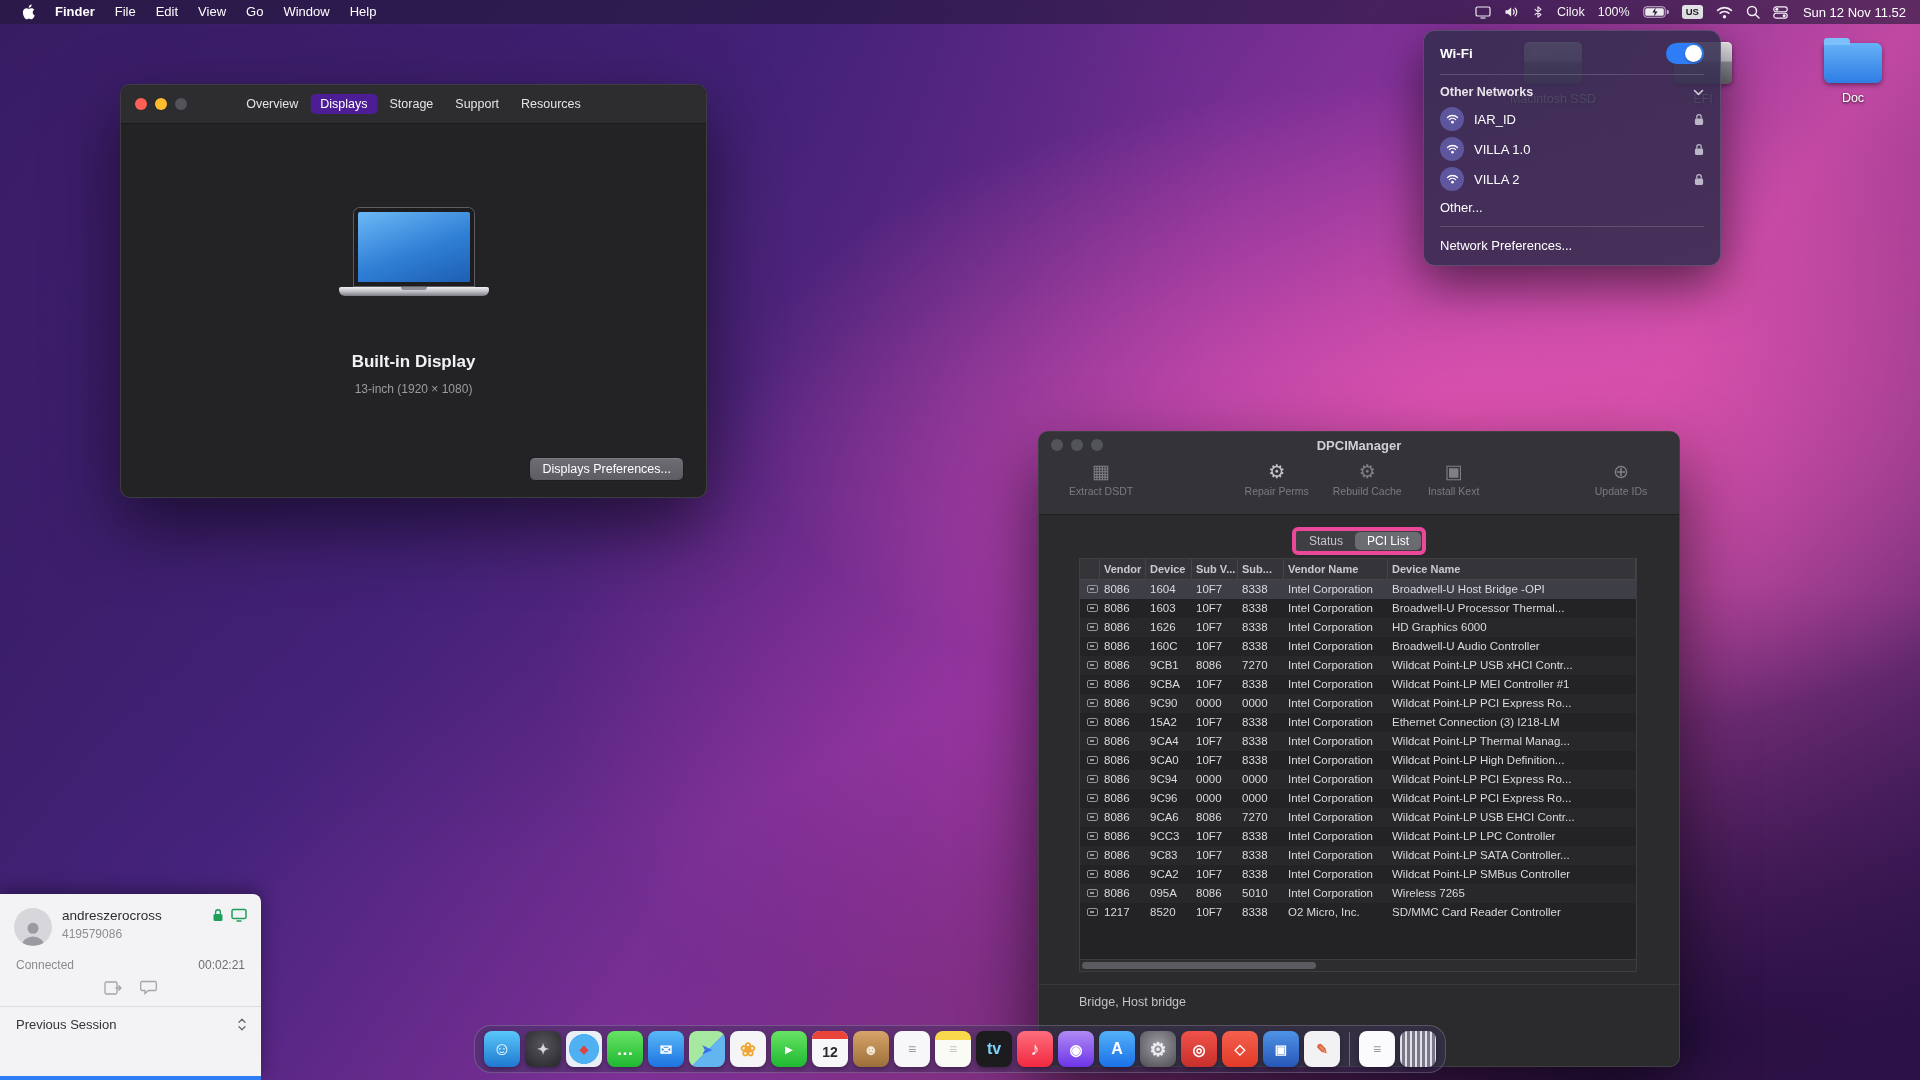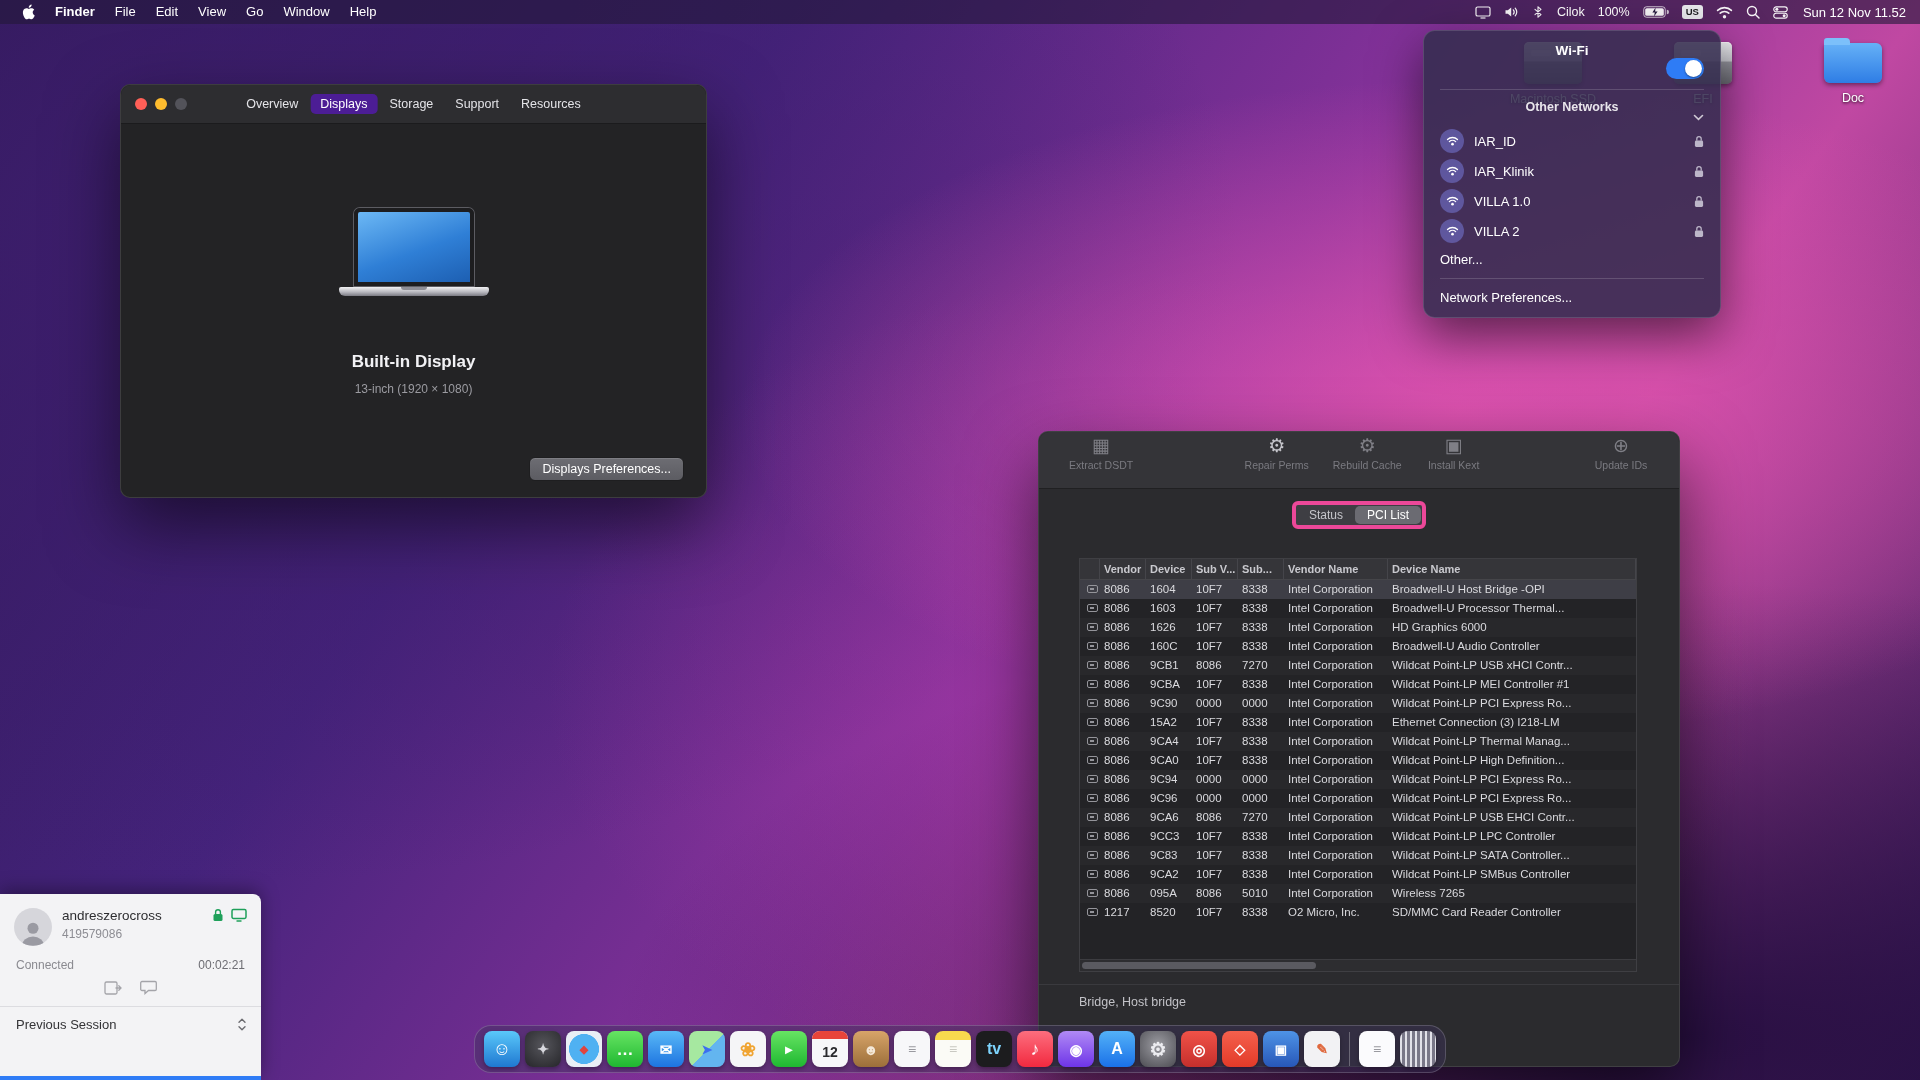--- a/index.html
+++ b/index.html
@@ -23,21 +23,21 @@
   .mi{display:flex;align-items:center;opacity:.95;}
   .mtext{font-size:12.5px;}
   .clock{font-size:13px;margin-left:2px;}
   .kbd{background:#e8e8ec;color:#1c1c1e;font-size:9.5px;font-weight:bold;border-radius:3px;
     padding:2px 4px;line-height:10px;}
 
   
   .popover{position:absolute;left:1423px;top:30px;width:296px;z-index:60;
     background:rgba(52,44,78,.88);border:1px solid rgba(255,255,255,.14);border-radius:12px;
     box-shadow:0 18px 50px rgba(0,0,0,.55);color:#fff;padding:7px 0 6px;font-size:13px;}
-  .pop-row{display:flex;align-items:center;padding:5px 16px;flex-direction:column;}
+  .pop-row{display:flex;align-items:center;padding:5px 16px;}
   .pop-title{font-weight:bold;font-size:13.5px;}
   .toggle{margin-left:auto;width:38px;height:21px;border-radius:11px;background:var(--accent,#2e7cf6);
     position:relative;display:inline-block;}
   .toggle .knob{position:absolute;top:2px;right:2px;width:17px;height:17px;border-radius:50%;
     background:#fff;box-shadow:0 1px 2px rgba(0,0,0,.4);}
   .pop-divider{height:1px;background:rgba(255,255,255,.16);margin:5px 16px;}
   .pop-section{font-weight:bold;color:rgba(255,255,255,.88);font-size:12.5px;}
   .chev{margin-left:auto;display:flex;}
   .wifi-row{display:flex;align-items:center;padding:4px 16px;height:22px;}
   .wnet-ic{width:24px;height:24px;border-radius:50%;background:rgba(118,120,215,.55);
@@ -262,36 +262,20 @@
           </svg>
         </span>
         <span class="wnet-name" data-name="wifi-network-name">IAR_ID</span>
         <span class="wnet-lock" data-name="lock-icon">
           <svg width="10" height="13" viewBox="0 0 11 14">
             <rect x="1" y="6" width="9" height="7" rx="1.5" fill="rgba(235,235,245,.8)"></rect>
             <path d="M3.1 6 V4.1 a2.4 2.4 0 0 1 4.8 0 V6" stroke="rgba(235,235,245,.8)" stroke-width="1.4" fill="none"></path>
           </svg>
         </span>
       </div>
-      <div class="wifi-row" data-name="wifi-network-iar-klinik">
-        <span class="wnet-ic" data-name="wifi-signal-icon">
-          <svg width="13" height="10" viewBox="0 0 17 13">
-            <path d="M2 4.6 A 9.2 9.2 0 0 1 15 4.6" stroke="#fff" stroke-width="1.7" fill="none" stroke-linecap="round"></path>
-            <path d="M4.4 7.3 A 5.9 5.9 0 0 1 12.6 7.3" stroke="#fff" stroke-width="1.7" fill="none" stroke-linecap="round"></path>
-            <circle cx="8.5" cy="10.6" r="1.7" fill="#fff"></circle>
-          </svg>
-        </span>
-        <span class="wnet-name" data-name="wifi-network-name">IAR_Klinik</span>
-        <span class="wnet-lock" data-name="lock-icon">
-          <svg width="10" height="13" viewBox="0 0 11 14">
-            <rect x="1" y="6" width="9" height="7" rx="1.5" fill="rgba(235,235,245,.8)"></rect>
-            <path d="M3.1 6 V4.1 a2.4 2.4 0 0 1 4.8 0 V6" stroke="rgba(235,235,245,.8)" stroke-width="1.4" fill="none"></path>
-          </svg>
-        </span>
-      </div>
       <div class="wifi-row" data-name="wifi-network-villa-1-0">
         <span class="wnet-ic" data-name="wifi-signal-icon">
           <svg width="13" height="10" viewBox="0 0 17 13">
             <path d="M2 4.6 A 9.2 9.2 0 0 1 15 4.6" stroke="#fff" stroke-width="1.7" fill="none" stroke-linecap="round"></path>
             <path d="M4.4 7.3 A 5.9 5.9 0 0 1 12.6 7.3" stroke="#fff" stroke-width="1.7" fill="none" stroke-linecap="round"></path>
             <circle cx="8.5" cy="10.6" r="1.7" fill="#fff"></circle>
           </svg>
         </span>
         <span class="wnet-name" data-name="wifi-network-name">VILLA 1.0</span>
         <span class="wnet-lock" data-name="lock-icon">
@@ -348,20 +332,28 @@
       <div class="mb-base" data-name="macbook-base"></div>
     </div>
     <div class="display-title" data-name="display-title">Built-in Display</div>
     <div class="display-spec" data-name="display-spec">13-inch (1920 × 1080)</div>
     <button class="prefs-btn" data-name="displays-preferences-button">Displays Preferences...</button>
   </div>
 </div>
 
 <div class="win-dpci" data-name="dpcimanager-window">
   <div class="dpci-chrome" data-name="dpci-chrome">
+    <div class="dpci-titlebar" data-name="dpci-titlebar">
+      <div class="lights" data-name="window-controls">
+        <span class="light gray" data-name="close-button"></span>
+        <span class="light gray" data-name="minimize-button"></span>
+        <span class="light gray" data-name="zoom-button"></span>
+      </div>
+      <div class="dpci-title" data-name="window-title">DPCIManager</div>
+    </div>
     <div class="dpci-toolbar" data-name="dpci-toolbar">
         <div class="tb-item" data-name="toolbar-extract-dsdt">
           <span class="tb-glyph" data-name="extract-dsdt-icon">▦</span>
           <span class="tb-label" data-name="toolbar-label">Extract DSDT</span>
         </div>
         <div class="tb-spacer" data-name="toolbar-spacer"></div>
         <div class="tb-item bright" data-name="toolbar-repair-perms">
           <span class="tb-glyph" data-name="repair-perms-icon">⚙</span>
           <span class="tb-label" data-name="toolbar-label">Repair Perms</span>
         </div>

